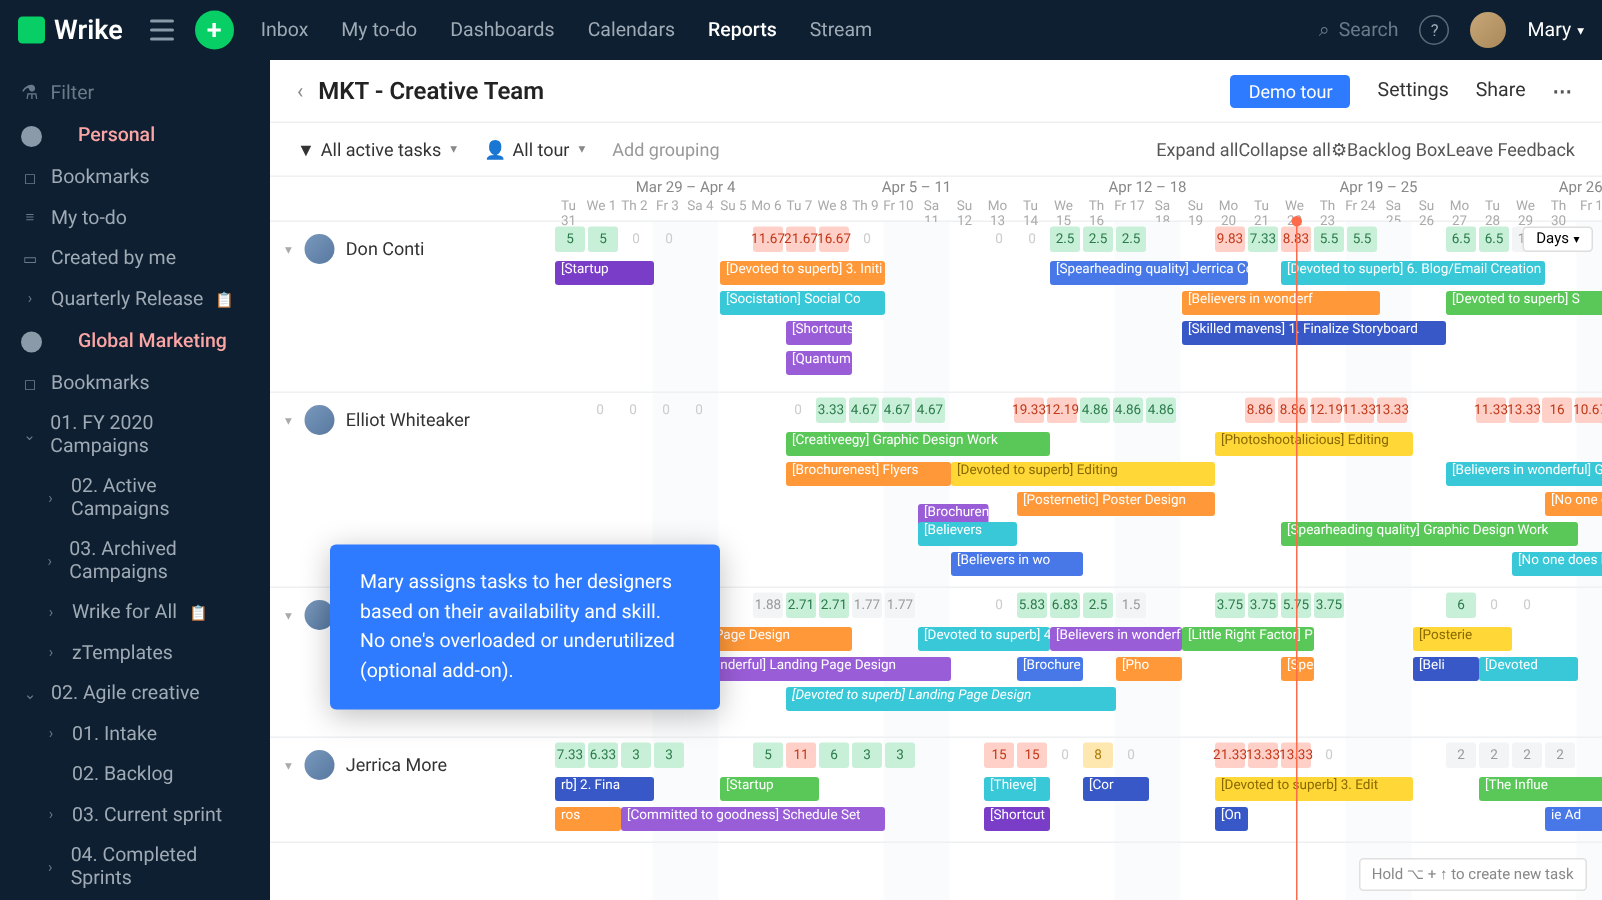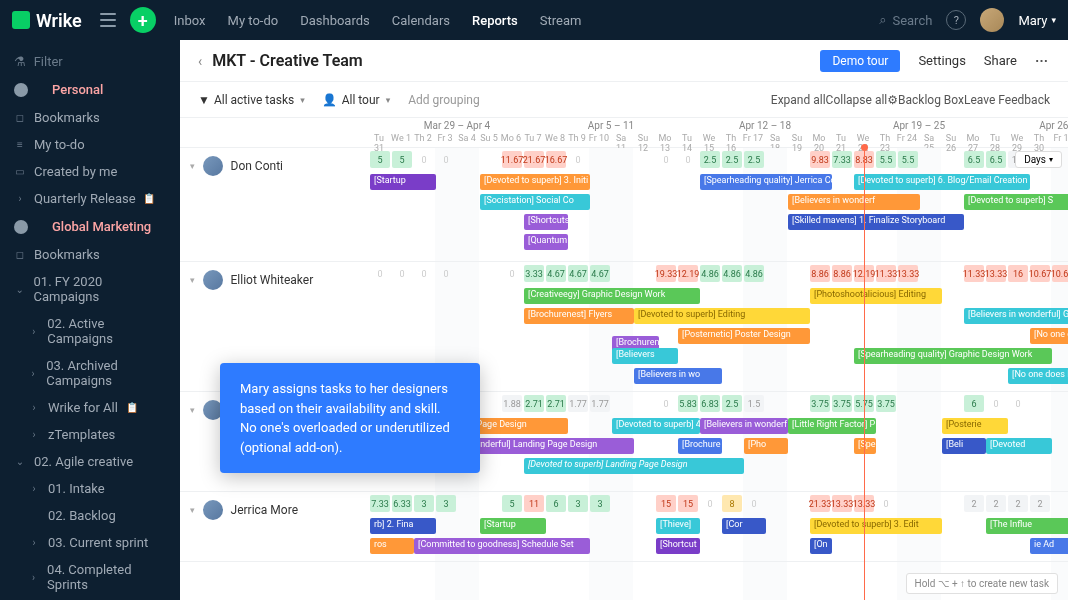--- a/index.html
+++ b/index.html
@@ -303,21 +303,21 @@
             <div class="bar c-blue" style="left: 520px; width: 132px; top: 0px;">[Spearheading quality] Jerrica Co</div>
             <div class="bar c-cyan" style="left: 674px; width: 176px; top: 0px;">[Devoted to superb] 6. Blog/Email Creation</div>
             <div class="bar c-cyan" style="left: 300px; width: 110px; top: 20px;">[Socistation] Social Co</div>
             <div class="bar c-orange" style="left: 608px; width: 132px; top: 20px;">[Believers in wonderf</div>
             <div class="bar c-green" style="left: 784px; width: 110px; top: 20px;">[Devoted to superb] S</div>
             <div class="bar c-violet" style="left: 344px; width: 44px; top: 40px;">[Shortcuts</div>
             <div class="bar c-navy" style="left: 608px; width: 176px; top: 40px;">[Skilled mavens] 1. Finalize Storyboard</div>
             <div class="bar c-violet" style="left: 344px; width: 44px; top: 60px;">[Quantum</div>
           </div>
         </div>
-        <div class="person-row" style="top: 114px; height: 130px; position: absolute; left: 0px; right: 0px;">
+        <div class="person-row" style="top: 114px; height: 130px; position: absolute; left: 0px; right: 0px; padding-left: 20px;">
           <div class="person-head">
             <span class="p-chev"></span>
             <span class="p-avatar"></span>
             <span>Elliot Whiteaker</span>
           </div>
           <div class="hours-row">
             <div class="hr-cell hr-0" style="left: 190px;">0</div>
             <div class="hr-cell hr-0" style="left: 212px;">0</div>
             <div class="hr-cell hr-0" style="left: 234px;">0</div>
             <div class="hr-cell hr-0" style="left: 256px;">0</div>

